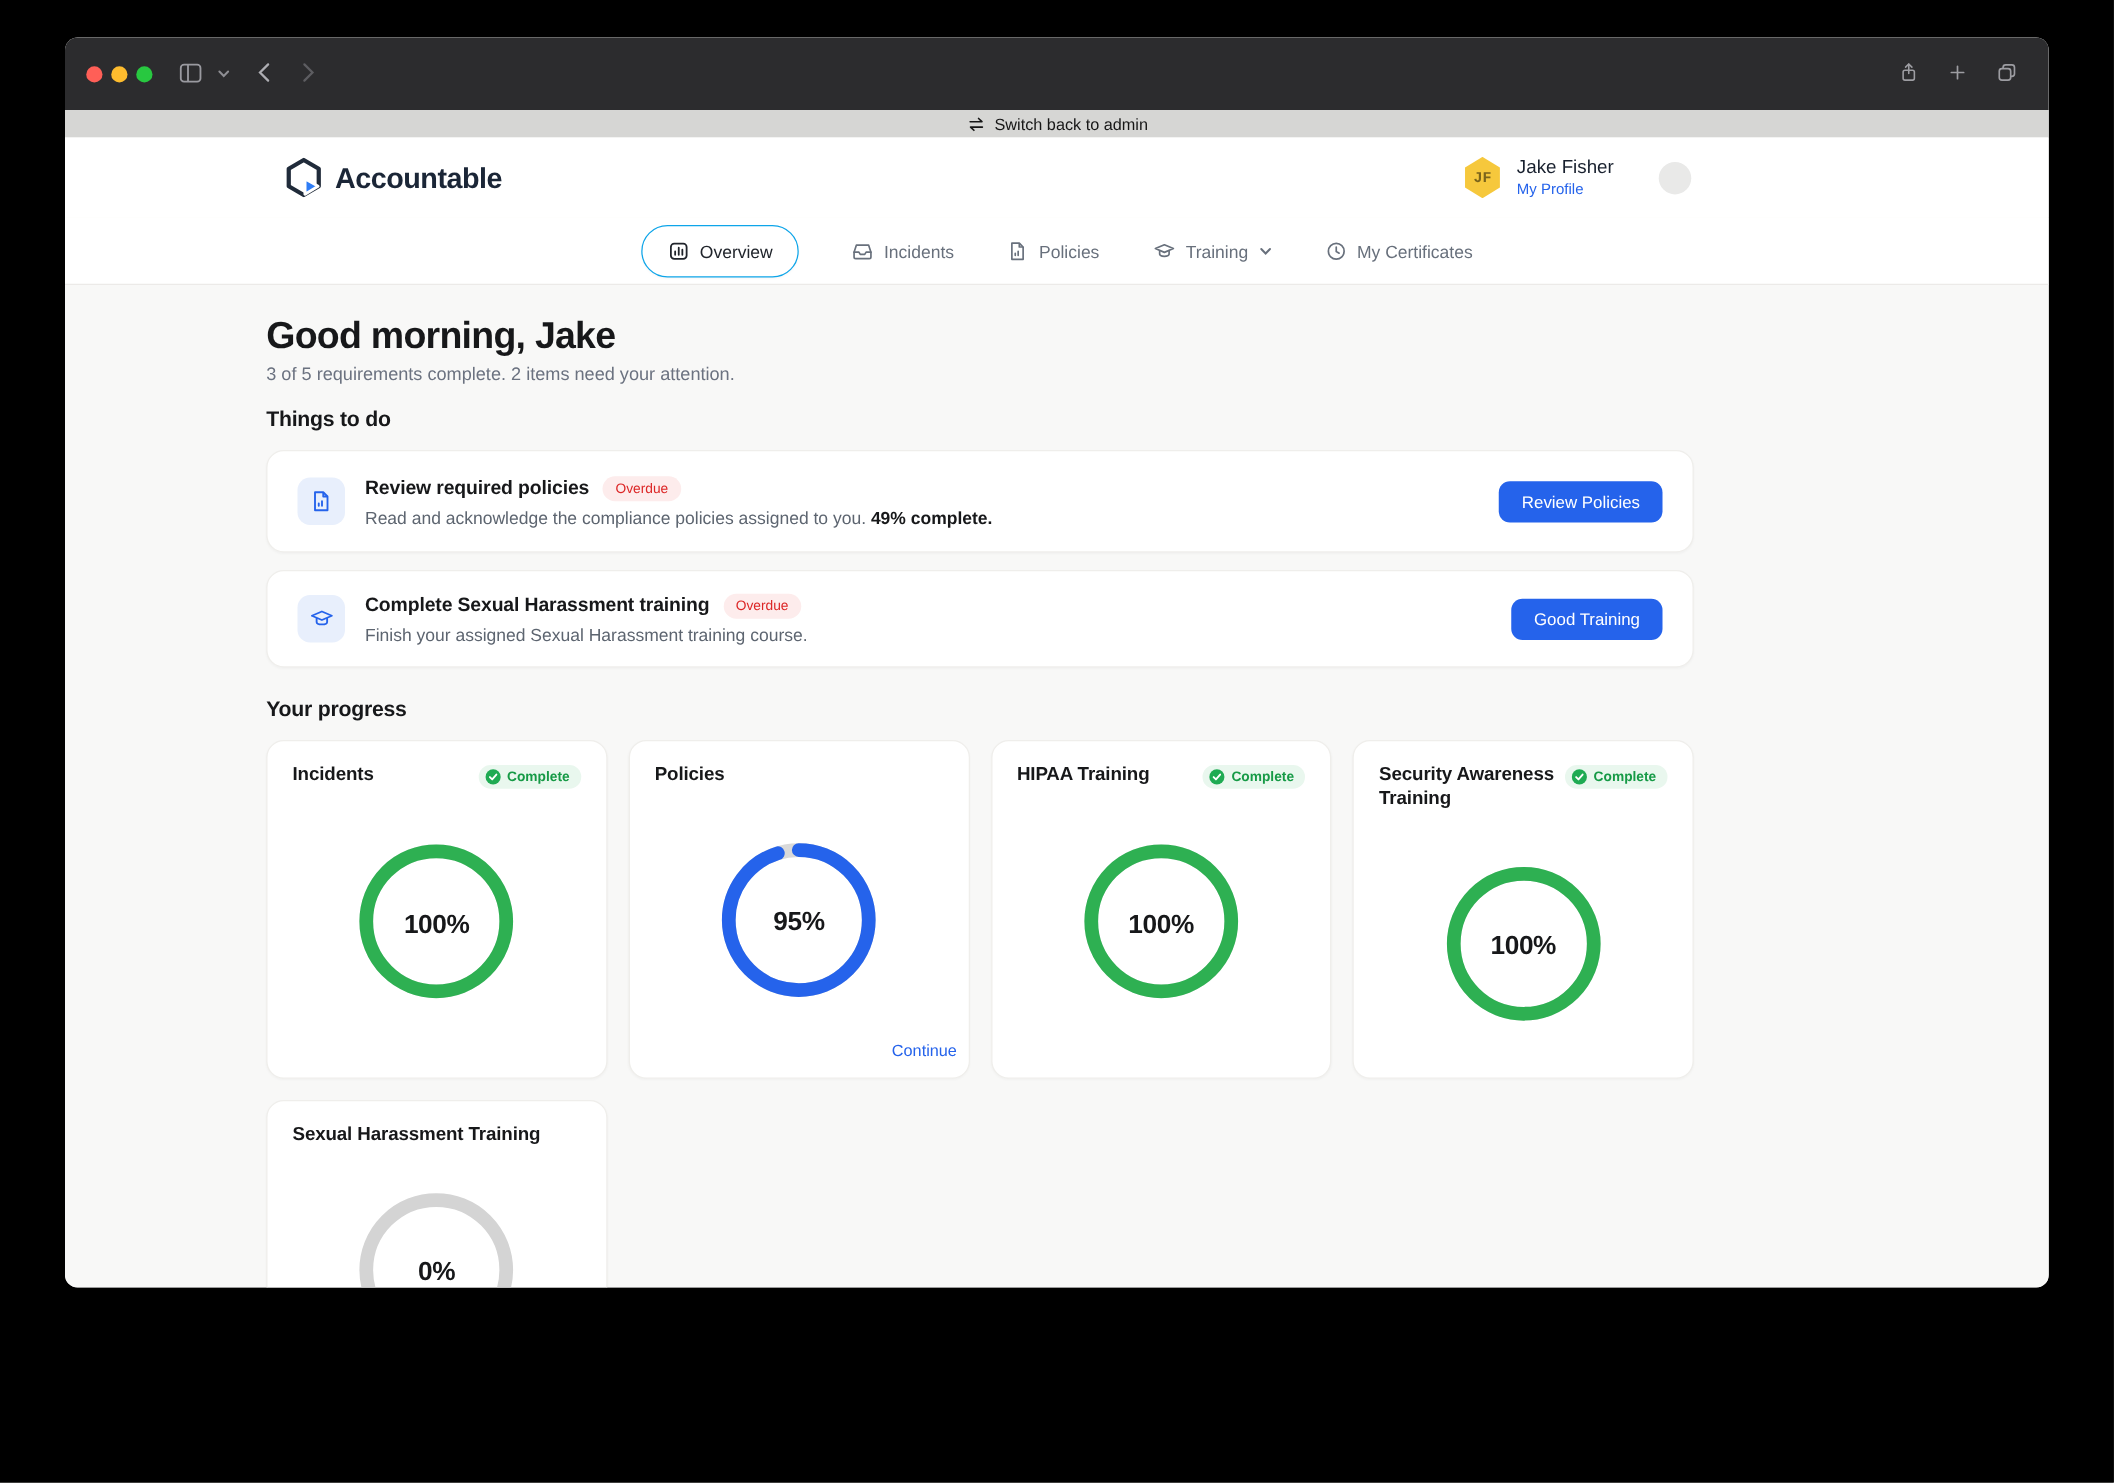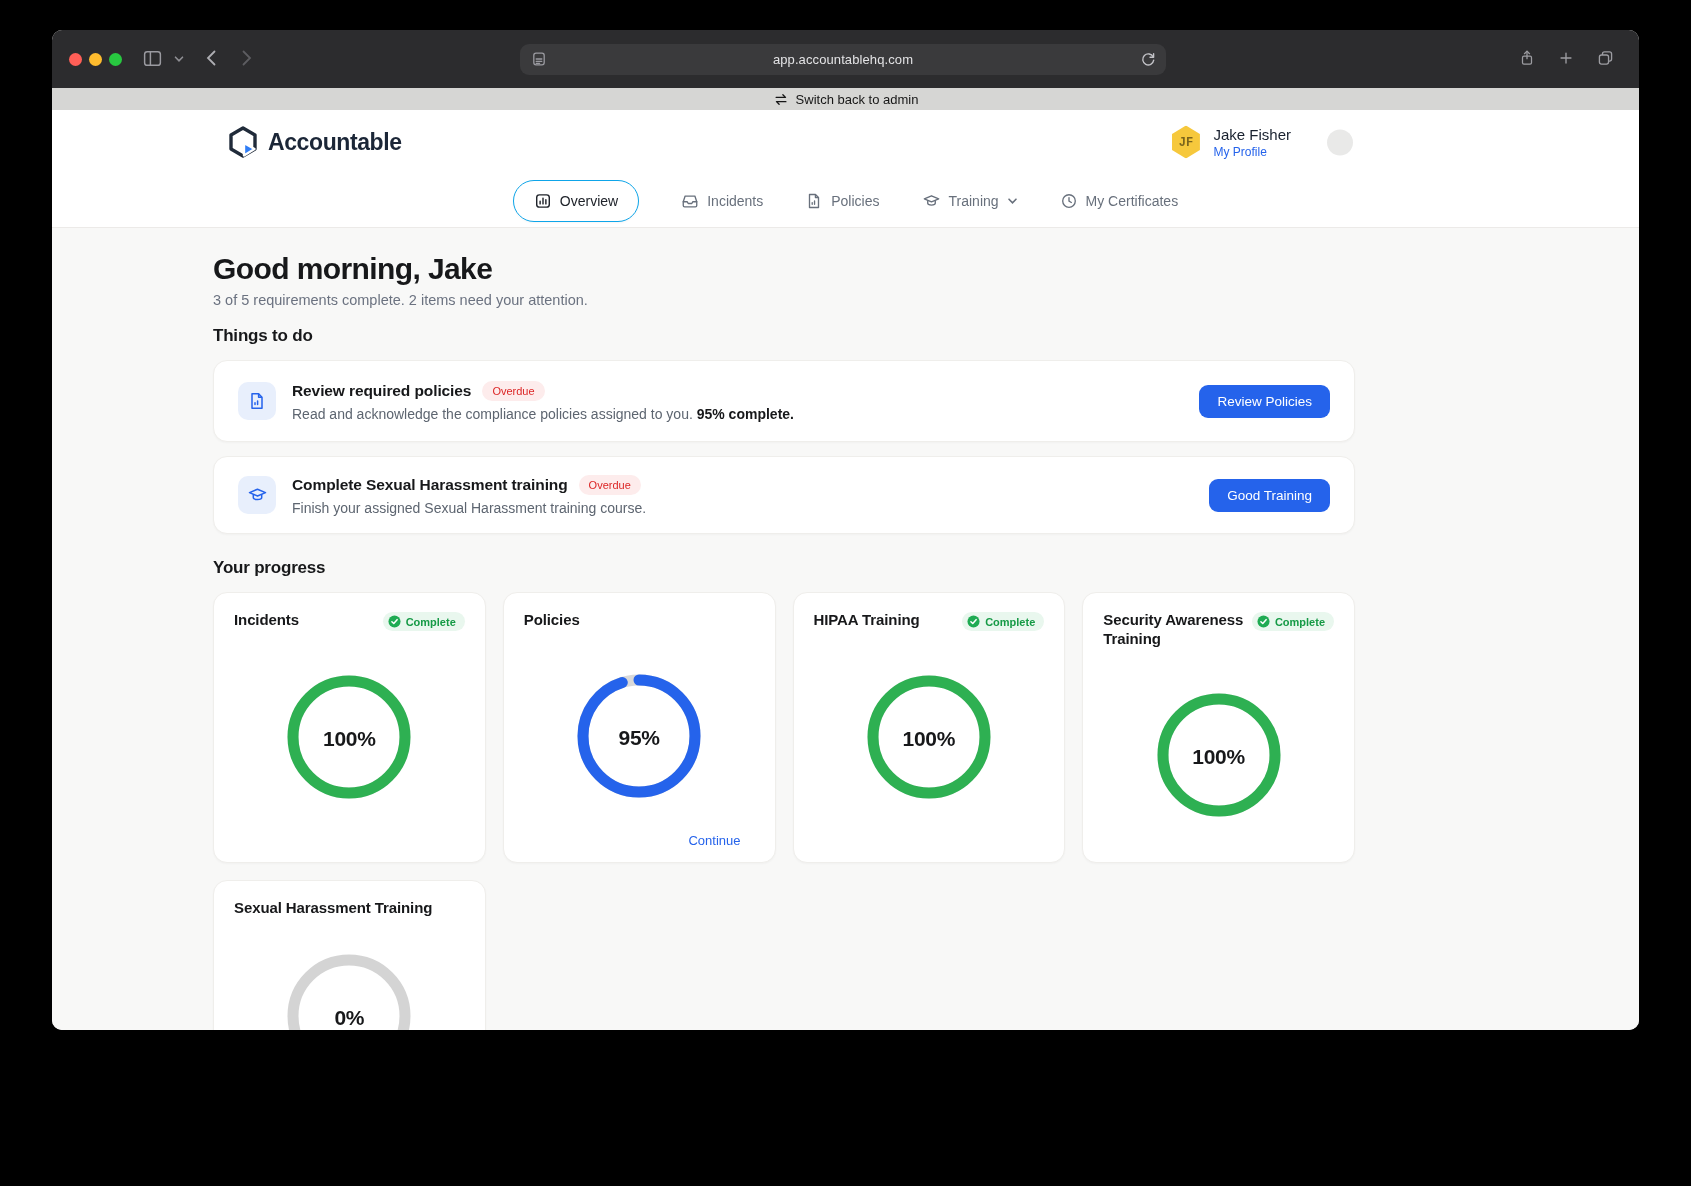--- a/index.html
+++ b/index.html
@@ -106,21 +106,21 @@
     display: flex; align-items: center; gap: 5px; background: #e9f7ee; border-radius: 999px;
     padding: 3px 9px 3px 5px; flex: none; margin-top: 1px;
   }
   .badge-complete span { font-size: 11px; font-weight: 600; color: #169a46; }
   .ring-wrap { position: relative; width: 124px; margin: 44px auto 0; }
   .p-card.shtraining .ring-wrap { margin-top: 36px; }
   .ring-label {
     position: absolute; inset: 0; display: flex; align-items: center; justify-content: center;
     font-size: 21px; font-weight: 700; color: #17181a; letter-spacing: -0.3px;
   }
-  .continue-link { position: absolute; right: 34px; bottom: 14px; font-size: 13px; font-weight: 500; color: #2563eb; cursor: pointer; }
+  .continue-link { position: absolute; right: 9px; bottom: 14px; font-size: 13px; font-weight: 500; color: #2563eb; cursor: pointer; }
 </style>
 </head>
 <body>
 
 <div class="window">
 
   <div class="titlebar">
     <div class="traffic">
       <div class="dot dot-red"></div>
       <div class="dot dot-yellow"></div>
@@ -139,35 +139,20 @@
     </div>
     <div class="tb-ctl tb-back">
       <svg width="20" height="20" viewBox="0 0 20 20" fill="none" stroke="currentColor" stroke-width="1.8" stroke-linecap="round">
           <path d="M12.5 3.5L6 10l6.5 6.5"></path>
         </svg>
     </div>
     <div class="tb-ctl tb-forward">
       <svg width="20" height="20" viewBox="0 0 20 20" fill="none" stroke="currentColor" stroke-width="1.8" stroke-linecap="round">
           <path d="M7.5 3.5L14 10l-6.5 6.5"></path>
         </svg>
-    </div>
-    <div class="url-field">
-      <span class="reader-icon">
-        <svg width="16" height="16" viewBox="0 0 16 16" fill="none" stroke="currentColor" stroke-width="1.3" stroke-linecap="round">
-            <rect x="2.8" y="2.2" width="10.4" height="11.6" rx="2.2"></rect>
-            <path d="M5.2 8h5.6M5.2 10.3h5.6M5.2 12.3h3.4"></path>
-          </svg>
-      </span>
-      <span class="url-text">app.accountablehq.com</span>
-      <span class="reload-icon">
-        <svg width="16" height="16" viewBox="0 0 16 16" fill="none" stroke="currentColor" stroke-width="1.4" stroke-linecap="round">
-            <path d="M13.2 6A5.5 5.5 0 1 0 13.7 9.2"></path>
-            <path d="M13.6 2.7v3.6h-3.6" stroke-linejoin="round"></path>
-          </svg>
-      </span>
     </div>
     <div class="tb-right">
       <span>
         <svg width="18" height="20" viewBox="0 0 20 20" fill="none" stroke="currentColor" stroke-width="1.4" stroke-linecap="round" stroke-linejoin="round">
             <rect x="5" y="8" width="10" height="8.8" rx="1.6"></rect>
             <path d="M10 2.6v8.2"></path>
             <path d="M7.2 5.2L10 2.4l2.8 2.8"></path>
           </svg>
       </span>
       <span>
@@ -265,21 +250,21 @@
               <path d="M5 2.8h6.6L15 6.2v11H5z"></path>
               <path d="M11.6 2.8v3.4H15"></path>
               <path d="M8 13.6v-1.8M10.6 13.6v-3.6" stroke-linecap="round"></path>
             </svg>
         </div>
         <div class="todo-body">
           <div class="todo-title-row">
             <span class="todo-title">Review required policies</span>
             <span class="badge-overdue">Overdue</span>
           </div>
-          <p class="todo-desc"><span>Read and acknowledge the compliance policies assigned to you.</span> <b>95% complete.</b></p>
+          <p class="todo-desc"><span>Read and acknowledge the compliance policies assigned to you.</span> <b>49% complete.</b></p>
         </div>
         <button class="btn-primary">Review Policies</button>
       </div>
 
       <div class="todo-card c2">
         <div class="todo-icon-box">
           <svg width="21" height="20" viewBox="0 0 20 20" fill="none" stroke="currentColor" stroke-width="1.5" stroke-linejoin="round">
               <path d="M10 4.2L18 7.6l-8 3.4-8-3.4z"></path>
               <path d="M5.8 9.3v3.2c0 1.1 1.9 2 4.2 2s4.2-.9 4.2-2V9.3"></path>
             </svg>

